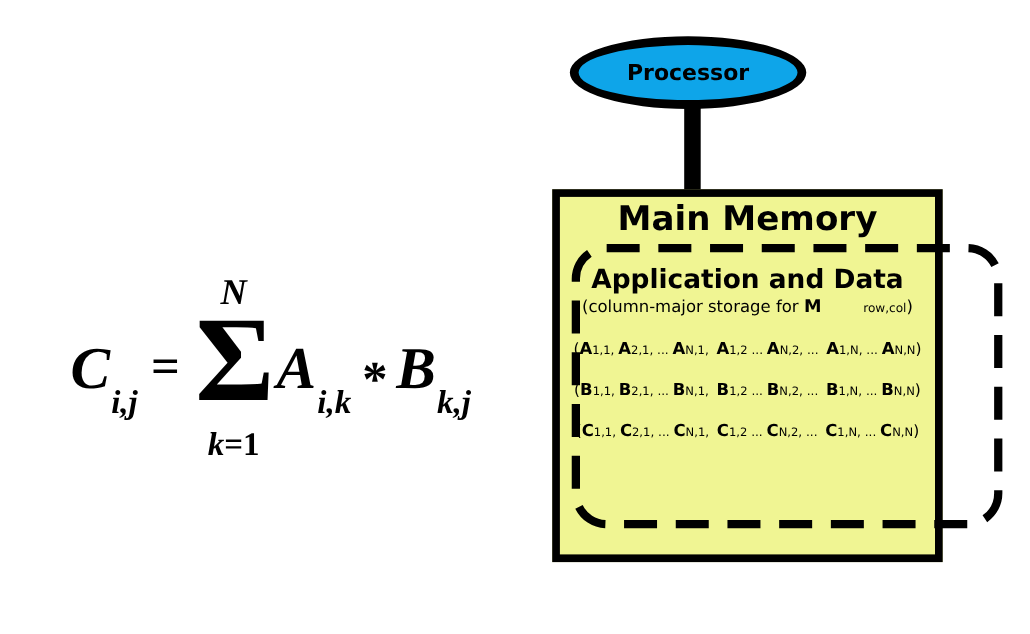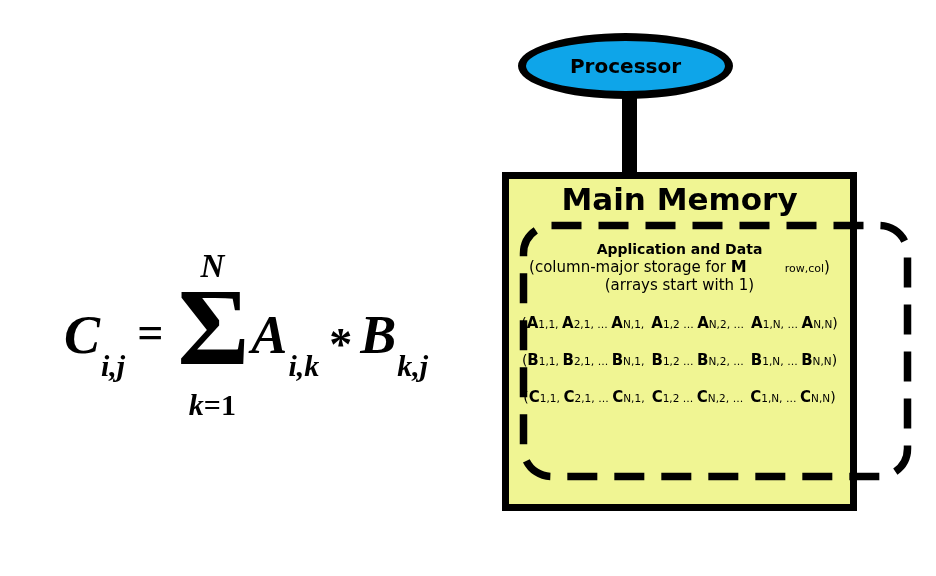--- a/index.html
+++ b/index.html
@@ -142,21 +142,21 @@
     top: 0;
     display: block;
   }
   .dashed-content {
     position: relative;
     text-align: center;
     padding-top: 20px;
   }
   .section-title {
     font-weight: 700;
-    font-size: 14px;
+    font-size: 24px;
     line-height: 1.15;
   }
   .note {
     font-size: 15px;
     line-height: 1.2;
   }
   .note .nb {
     font-weight: 700;
     font-size: 16px;
   }
@@ -204,19 +204,18 @@
 
 <div class="memory-box" style="background-color: rgb(240, 245, 147);">
   <div class="memory-title">Main Memory</div>
   <div class="dashed-area">
     <svg class="dash-svg" width="393" height="260" viewBox="0 0 393 260">
       <rect x="4.5" y="4.5" width="384" height="251" rx="28" ry="28" fill="none" stroke="#000000" stroke-width="7.5" stroke-dasharray="30 17"></rect>
     </svg>
     <div class="dashed-content">
       <div class="section-title">Application and Data</div>
       <div class="note"><span>(column-major storage for </span><span class="nb">M</span><span class="nsub">row,col</span><span>)</span></div>
-      <div class="note">(arrays start with 1)</div>
       <div class="mem-row"><span class="rp">(</span><span class="rv">A</span><span class="rs">1,1</span><span class="rt">, </span><span class="rv">A</span><span class="rs">2,1</span><span class="rt">, ... </span><span class="rv">A</span><span class="rs">N,1</span><span class="rt">,  </span><span class="rv">A</span><span class="rs">1,2</span><span class="rt"> ... </span><span class="rv">A</span><span class="rs">N,2</span><span class="rt">, ...  </span><span class="rv">A</span><span class="rs">1,N</span><span class="rt">, ... </span><span class="rv">A</span><span class="rs">N,N</span><span class="rp">)</span></div>
       <div class="mem-row"><span class="rp">(</span><span class="rv">B</span><span class="rs">1,1</span><span class="rt">, </span><span class="rv">B</span><span class="rs">2,1</span><span class="rt">, ... </span><span class="rv">B</span><span class="rs">N,1</span><span class="rt">,  </span><span class="rv">B</span><span class="rs">1,2</span><span class="rt"> ... </span><span class="rv">B</span><span class="rs">N,2</span><span class="rt">, ...  </span><span class="rv">B</span><span class="rs">1,N</span><span class="rt">, ... </span><span class="rv">B</span><span class="rs">N,N</span><span class="rp">)</span></div>
       <div class="mem-row"><span class="rp">(</span><span class="rv">C</span><span class="rs">1,1</span><span class="rt">, </span><span class="rv">C</span><span class="rs">2,1</span><span class="rt">, ... </span><span class="rv">C</span><span class="rs">N,1</span><span class="rt">,  </span><span class="rv">C</span><span class="rs">1,2</span><span class="rt"> ... </span><span class="rv">C</span><span class="rs">N,2</span><span class="rt">, ...  </span><span class="rv">C</span><span class="rs">1,N</span><span class="rt">, ... </span><span class="rv">C</span><span class="rs">N,N</span><span class="rp">)</span></div>
     </div>
   </div>
 </div>
 
 </body></html>

